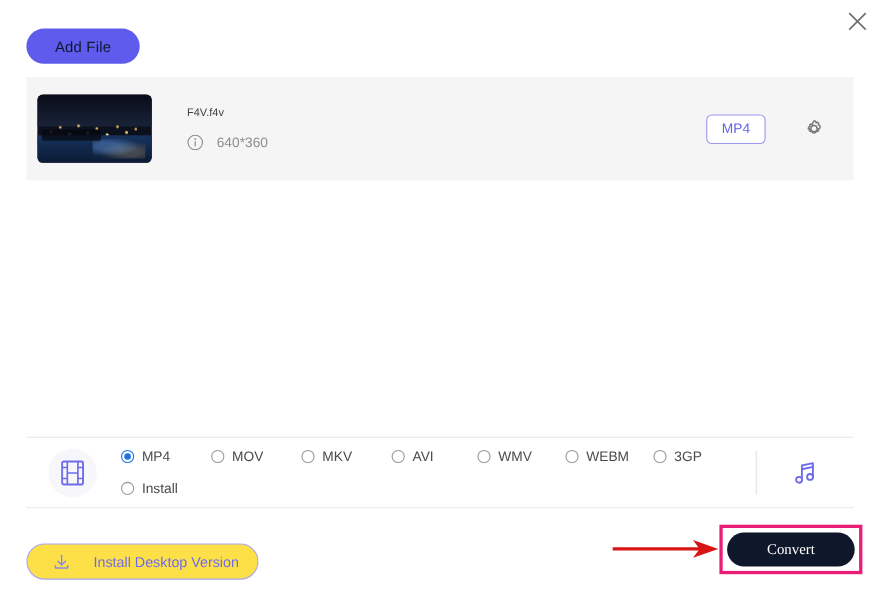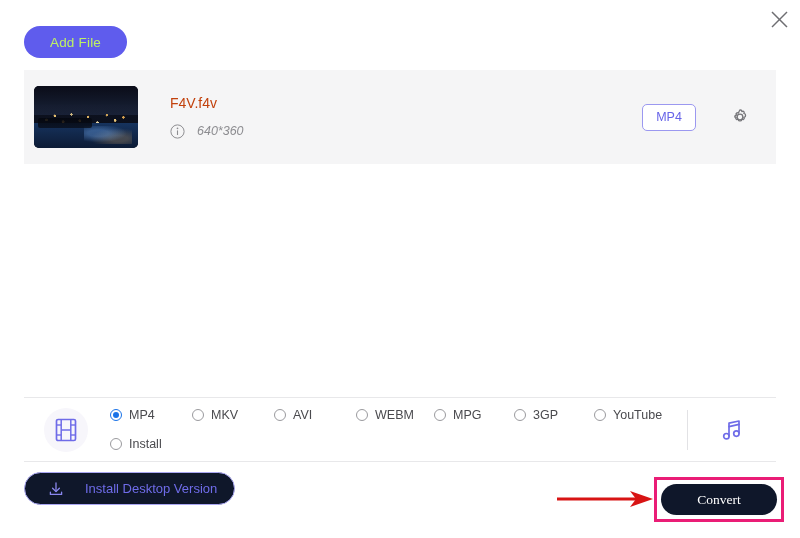--- a/index.html
+++ b/index.html
@@ -25,21 +25,21 @@
     cursor: pointer;
   }
   .close-btn svg { display: block; }
 
   
   .addfile-btn {
     position: absolute;
     left: 24px; top: 26px;
     width: 103px; height: 32px;
     background: #5f5ced;
-    color: #bef264;
+    color: #0f172a;
     border: none;
     border-radius: 16px;
     font-size: 13.5px;
     font-family: "Liberation Sans", sans-serif;
     cursor: pointer;
     letter-spacing: .2px;
   }
 
   
   .file-panel {
@@ -95,25 +95,25 @@
       radial-gradient(ellipse at 72% 70%, rgba(255,200,120,.22) 0 18%, transparent 58%);
   }
   .thumb-pier {
     position:absolute; left:4%; top:52%; width:52%; height:16%;
     background: linear-gradient(180deg, rgba(5,8,16,.92), rgba(8,12,22,.75));
     border-radius:2px;
   }
 
   .file-meta { margin-left: 32px; flex: 1 1 auto; }
   .file-name {
-    font-size: 14px; color: #c2410c;
+    font-size: 10px; color: #404040;
     line-height: 1;
     margin-bottom: 14px;
   }
-  .file-sub { display: flex; align-items: flex-start; font-style: italic; }
+  .file-sub { display: flex; align-items: flex-end; }
   .info-ico { width: 15px; height: 15px; flex: 0 0 auto; }
   .file-dim {
     margin-left: 12px;
     font-size: 12.5px; color: #8d8d91;
   }
 
   .fmt-chip {
     width: 54px; height: 27px;
     border: 1px solid #9b98f0;
     border-radius: 5px;
@@ -192,25 +192,25 @@
   .audio-btn {
     width: 36px; height: 36px;
     margin-right: 26px;
     display:flex; align-items:center; justify-content:center;
     cursor:pointer; flex: 0 0 auto;
   }
 
   
   .install-btn {
     position: absolute;
-    left: 24px; top: 472px;
+    left: 24px; top: 494px;
     width: 211px; height: 33px;
     border: 1px solid #a9a6f2;
     border-radius: 17px;
-    background: #0f172a;
+    background: #fde047;
     display: flex; align-items: center;
     cursor: pointer;
   }
   .dl-ico { margin-left: 22px; width: 18px; height: 18px; flex:0 0 auto; }
   .install-label {
     margin-left: 20px;
     font-size: 13px;
     color: #6f6cea;
   }
 
@@ -310,42 +310,42 @@
       </svg>
     </div>
 
     <div class="radio-grid">
       <label class="radio-item sel">
         <span class="rb"></span>
         <span>MP4</span>
       </label>
       <label class="radio-item">
         <span class="rb"></span>
+        <span>MOV</span>
+      </label>
+      <label class="radio-item">
+        <span class="rb"></span>
         <span>MKV</span>
       </label>
       <label class="radio-item">
         <span class="rb"></span>
         <span>AVI</span>
       </label>
+      <label class="radio-item">
+        <span class="rb"></span>
+        <span>WMV</span>
+      </label>
 
       <label class="radio-item">
         <span class="rb"></span>
         <span>WEBM</span>
       </label>
       <label class="radio-item">
         <span class="rb"></span>
-        <span>MPG</span>
-      </label>
-      <label class="radio-item">
-        <span class="rb"></span>
         <span>3GP</span>
-      </label>
-      <label class="radio-item">
-        <span class="rb"></span>
-        <span>YouTube</span>
       </label>
       <label class="radio-item">
         <span class="rb"></span>
         <span>Install</span>
       </label>
     </div>
 
     <div class="fmt-divider"></div>
 
     <div class="audio-btn">

